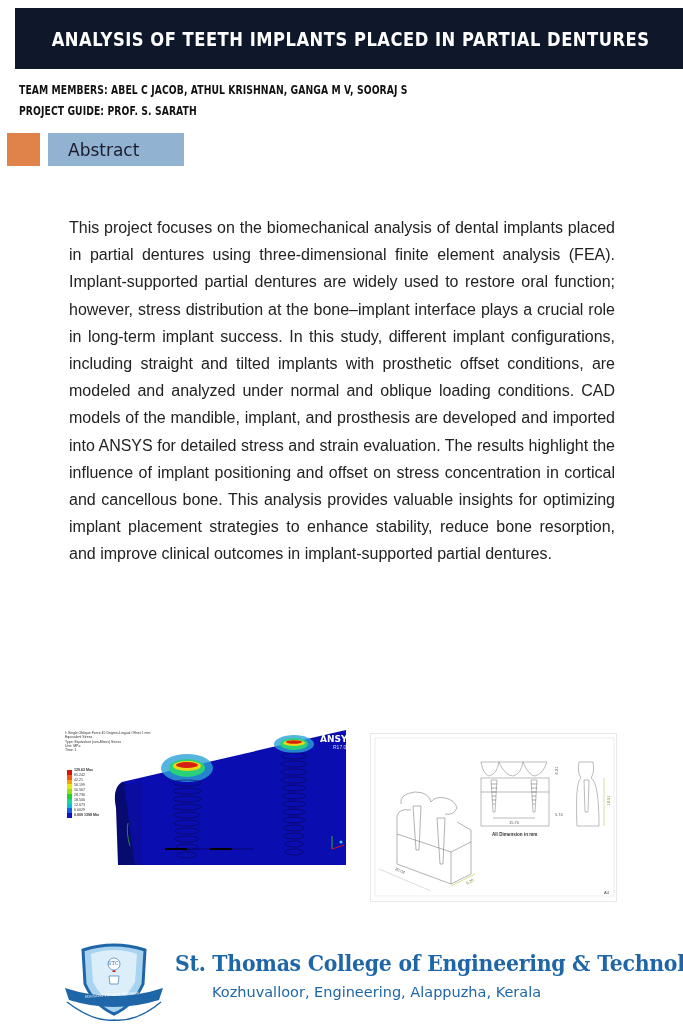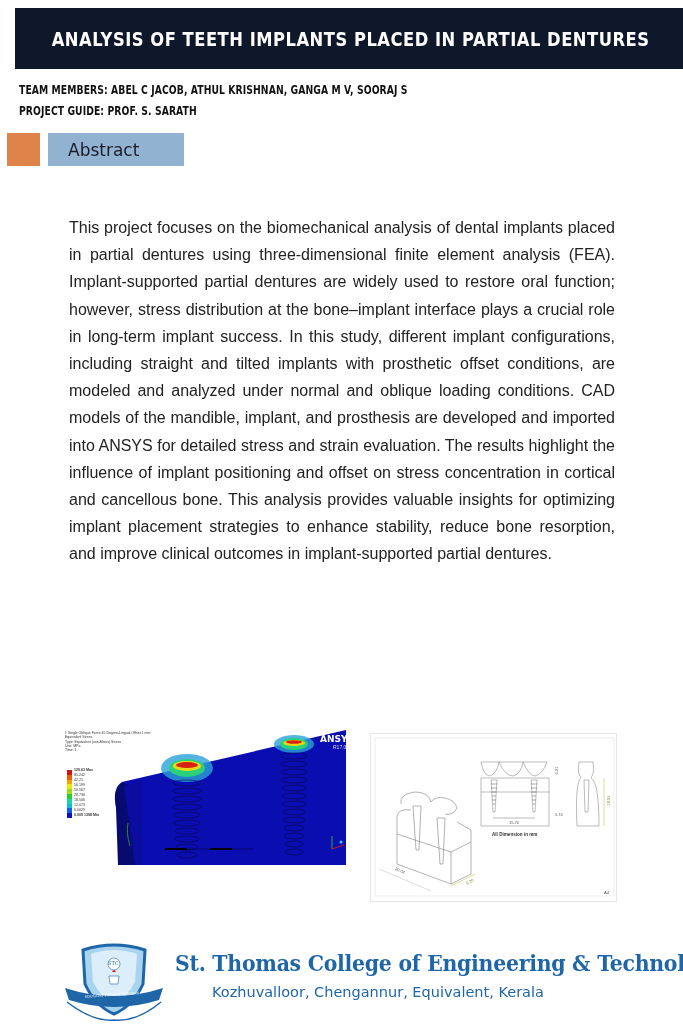--- a/index.html
+++ b/index.html
@@ -220,13 +220,13 @@
     <path d="M46 36 L56 36 L55 44 L47 44 Z" fill="#ffffff" stroke="#1f66a8" stroke-width="0.6"></path>
     <path d="M49 32 Q51 28 53 32 Z" fill="#d8200e"></path>
     <path d="M2 48 Q51 64 100 48 L96 60 Q51 74 6 60 Z" fill="#1f66a8"></path>
     <path d="M4 62 Q30 82 51 80 Q74 82 98 62" stroke="#1f66a8" stroke-width="1.4" fill="none"></path>
   </svg>
   <div style="position:absolute;left:45px;top:20px;font-family:'DejaVu Serif',serif;font-size:5px;color:#1f66a8;">STC</div>
   <div style="position:absolute;left:22px;top:53px;font-size:3.6px;color:#fff;white-space:nowrap;transform:rotate(-4deg);">EDUCATIO VINCERE TENEBRIS</div>
 </div>
 
 <div class="college-name">St. Thomas College of Engineering &amp; Technology</div>
-<div class="college-address">Kozhuvalloor, Chengannur, Equivalent, Kerala</div>
+<div class="college-address">Kozhuvalloor, Engineering, Alappuzha, Kerala</div>
 
 </body></html>

